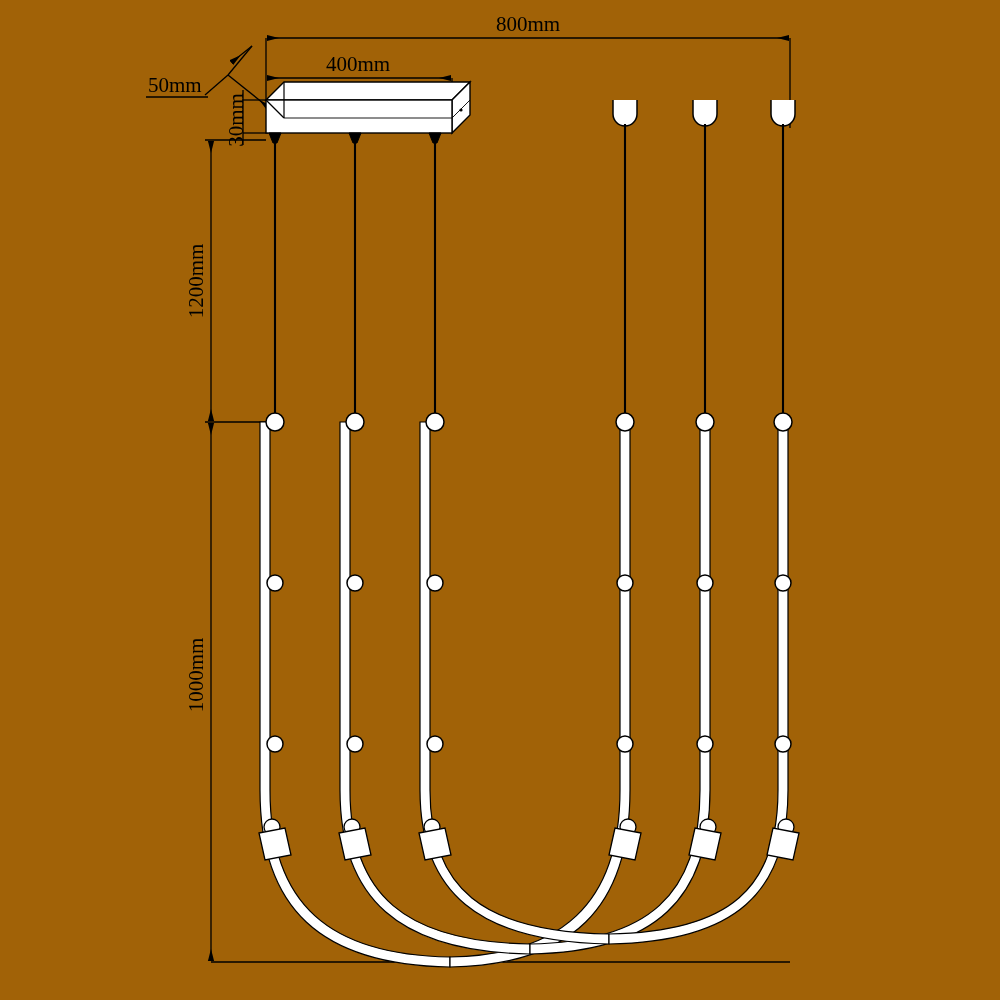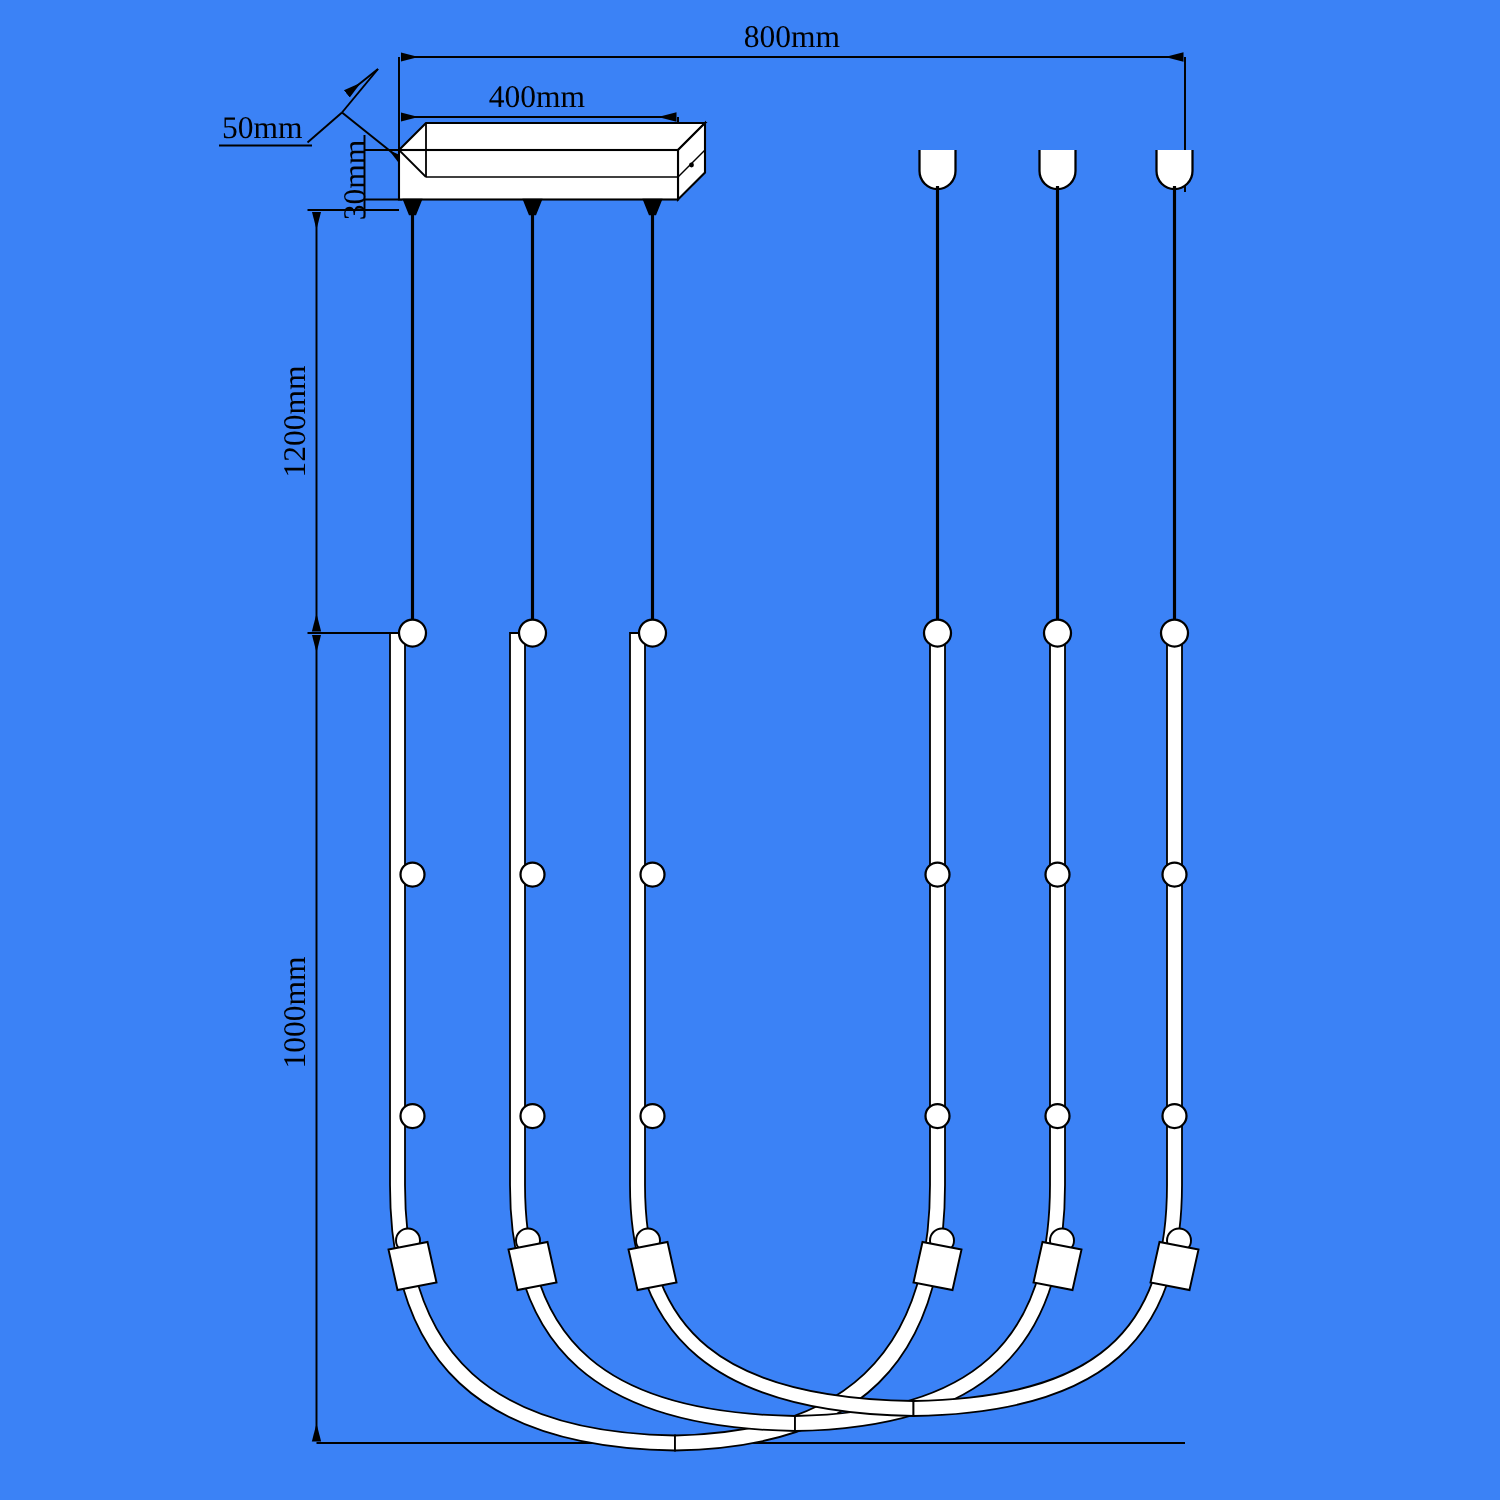--- a/index.html
+++ b/index.html
@@ -8,21 +8,21 @@
     padding: 0;
     background: #ffffff;
   }
   body {
     font-family: "Liberation Serif", "DejaVu Serif", serif;
   }
   #sheet {
     position: relative;
     width: 1000px;
     height: 1000px;
-    background: #3b82f6;
+    background: #a16207;
     overflow: hidden;
   }
   #sheet svg {
     position: absolute;
     left: 0;
     top: 0;
     width: 1000px;
     height: 1000px;
   }
   .dimtext {

